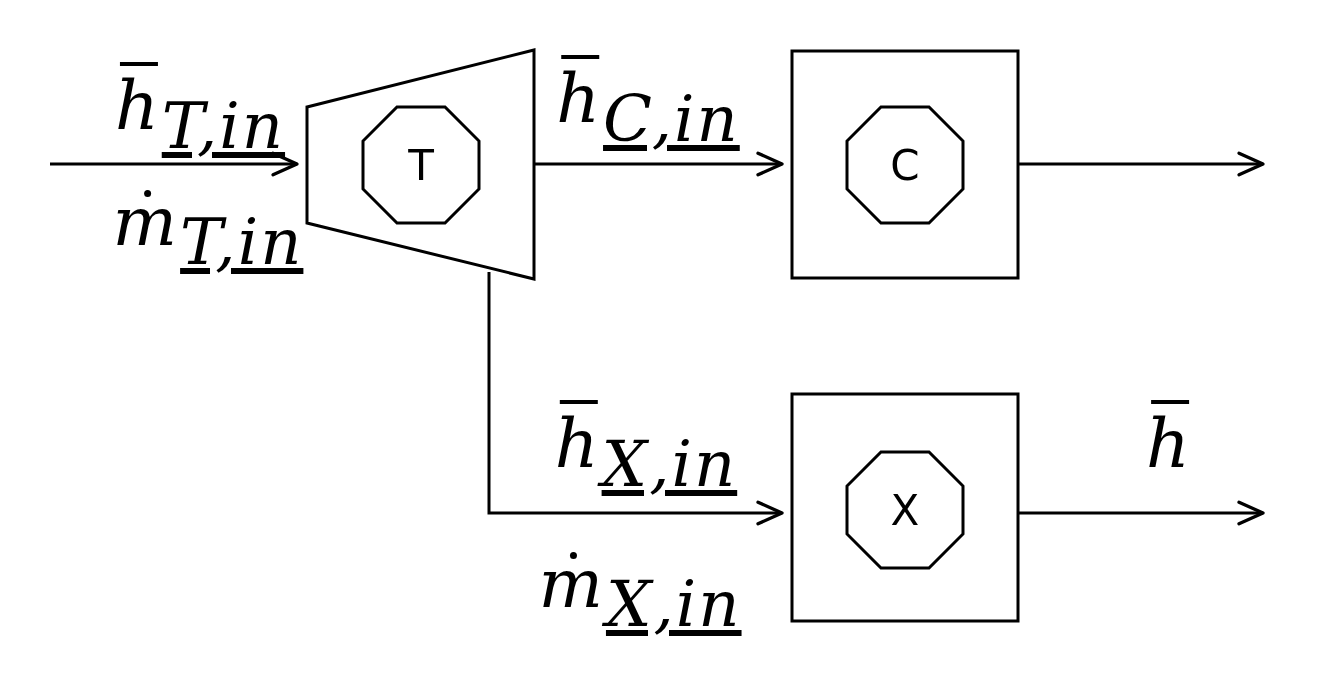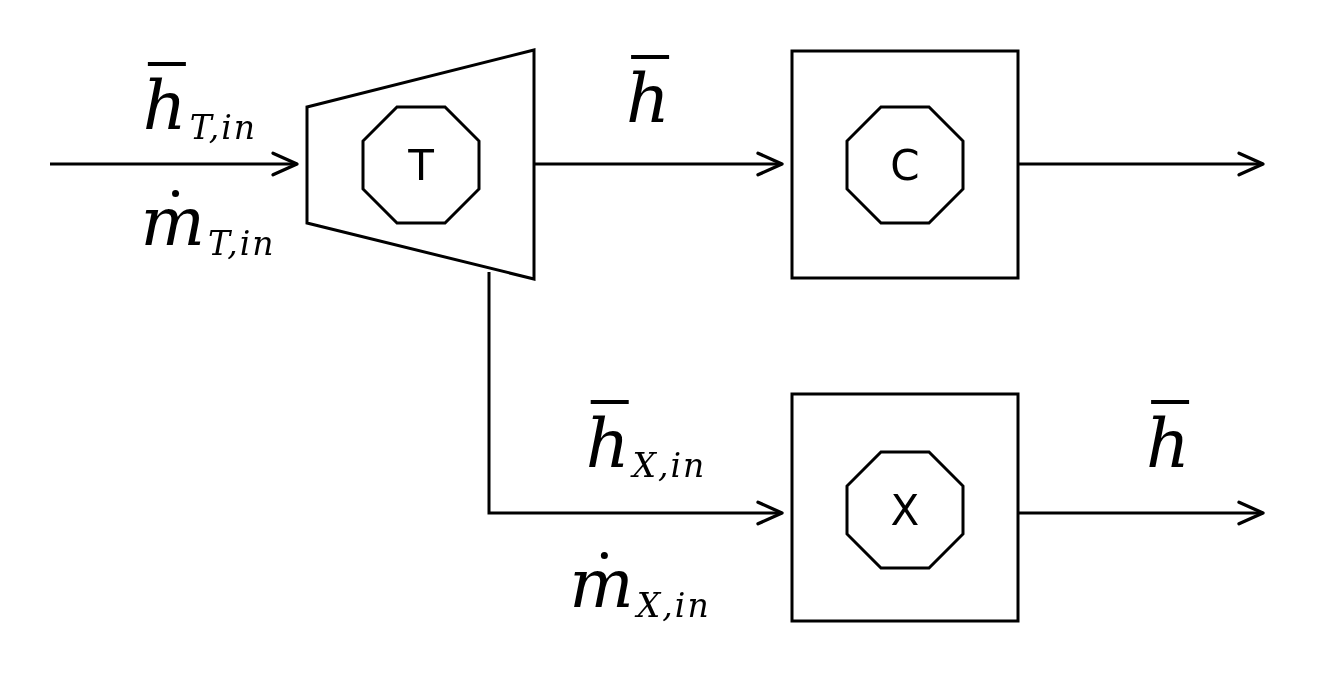--- a/index.html
+++ b/index.html
@@ -66,26 +66,27 @@
     height: 4px;
     top: 2px;
   }
   .maccent[data-accent="dot"] {
     width: 7px;
     height: 7px;
     border-radius: 50%;
     top: 14px;
   }
   .msub {
-    font-size: 33px;
+    font-size: 64px;
     line-height: 1;
     position: relative;
     top: 0.30em;
     margin-left: 3px;
     letter-spacing: 2px;
+    text-decoration: underline;
   }
 </style>
 </head>
 <body>
 
 <div class="canvas">
 
   <svg class="diagram-svg" width="1325" height="673" viewBox="0 0 1325 673">
     <defs>
       <marker id="arrowhead" viewBox="0 0 10 9" refX="9" refY="4.5" markerWidth="10" markerHeight="9" orient="auto">
@@ -122,20 +123,21 @@
       <span class="msub">T,in</span>
   </div>
 
   <div class="mlabel" style="left:208px; top:216px;">
     <span class="mbase"><span class="maccent" data-accent="dot"></span><span>m</span></span>
       <span class="msub">T,in</span>
   </div>
 
   <div class="mlabel" style="left:648px; top:93px;">
     <span class="mbase"><span class="maccent" data-accent="bar"></span><span>h</span></span>
+      <span class="msub">C,in</span>
   </div>
 
   <div class="mlabel" style="left:646px; top:438px;">
     <span class="mbase"><span class="maccent" data-accent="bar"></span><span>h</span></span>
       <span class="msub">X,in</span>
   </div>
 
   <div class="mlabel" style="left:640px; top:578px;">
     <span class="mbase"><span class="maccent" data-accent="dot"></span><span>m</span></span>
       <span class="msub">X,in</span>

